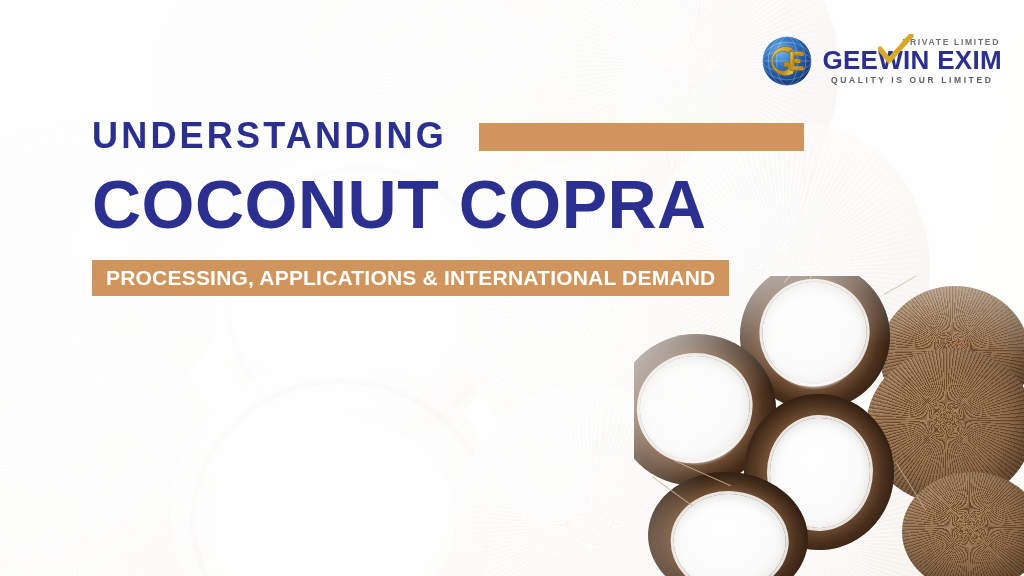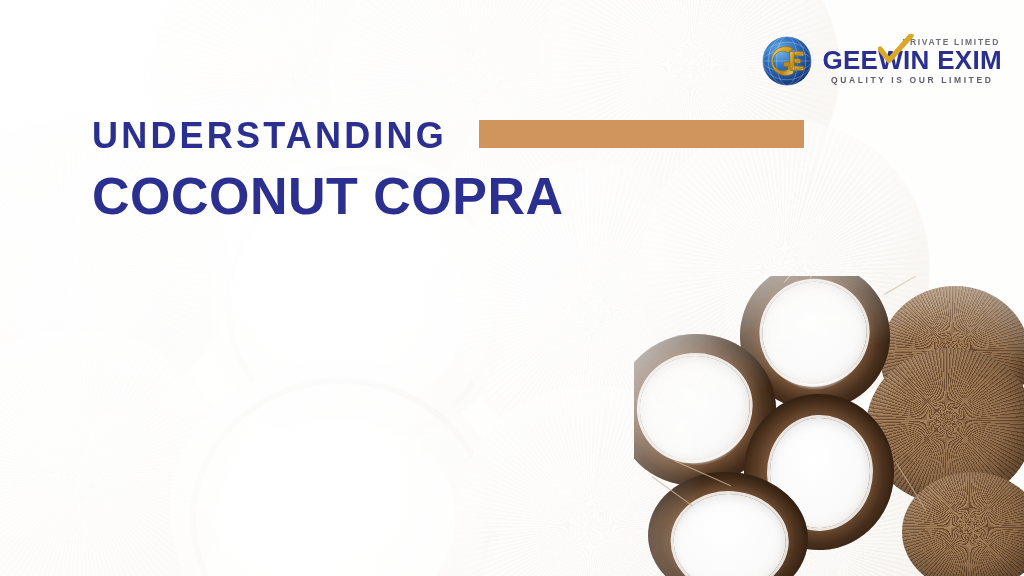--- a/index.html
+++ b/index.html
@@ -180,40 +180,40 @@
 
   
   .headline-block {
     position: absolute;
     left: 92px;
     top: 118px;
     width: 730px;
   }
   .eyebrow-row {
     display: flex;
-    align-items: flex-start;
+    align-items: center;
     gap: 32px;
   }
   .eyebrow {
     font-size: 36px;
     font-weight: 700;
     letter-spacing: 3.2px;
     color: #2b2f8f;
     line-height: 1;
     white-space: nowrap;
   }
   .eyebrow-bar {
     flex: 1 1 auto;
     height: 28px;
     background: #cf955c;
     margin-top: 2px;
     max-width: 325px;
   }
   .title {
-    font-size: 52px;
+    font-size: 68px;
     font-weight: 800;
     letter-spacing: 0.5px;
     color: #2b2f8f;
     line-height: 1;
     margin-top: 16px;
     white-space: nowrap;
   }
   .subtitle-bar {
     margin-top: 22px;
     background: #cf955c;
@@ -352,16 +352,19 @@
 
   <div class="headline-block">
 
     <div class="eyebrow-row">
       <div class="eyebrow">UNDERSTANDING</div>
       <div class="eyebrow-bar"></div>
     </div>
 
     <div class="title">COCONUT COPRA</div>
 
+    <div class="subtitle-bar">
+      <div class="subtitle">PROCESSING, APPLICATIONS &amp; INTERNATIONAL DEMAND</div>
+    </div>
 
   </div>
 
 </div>
 
 </body></html>

